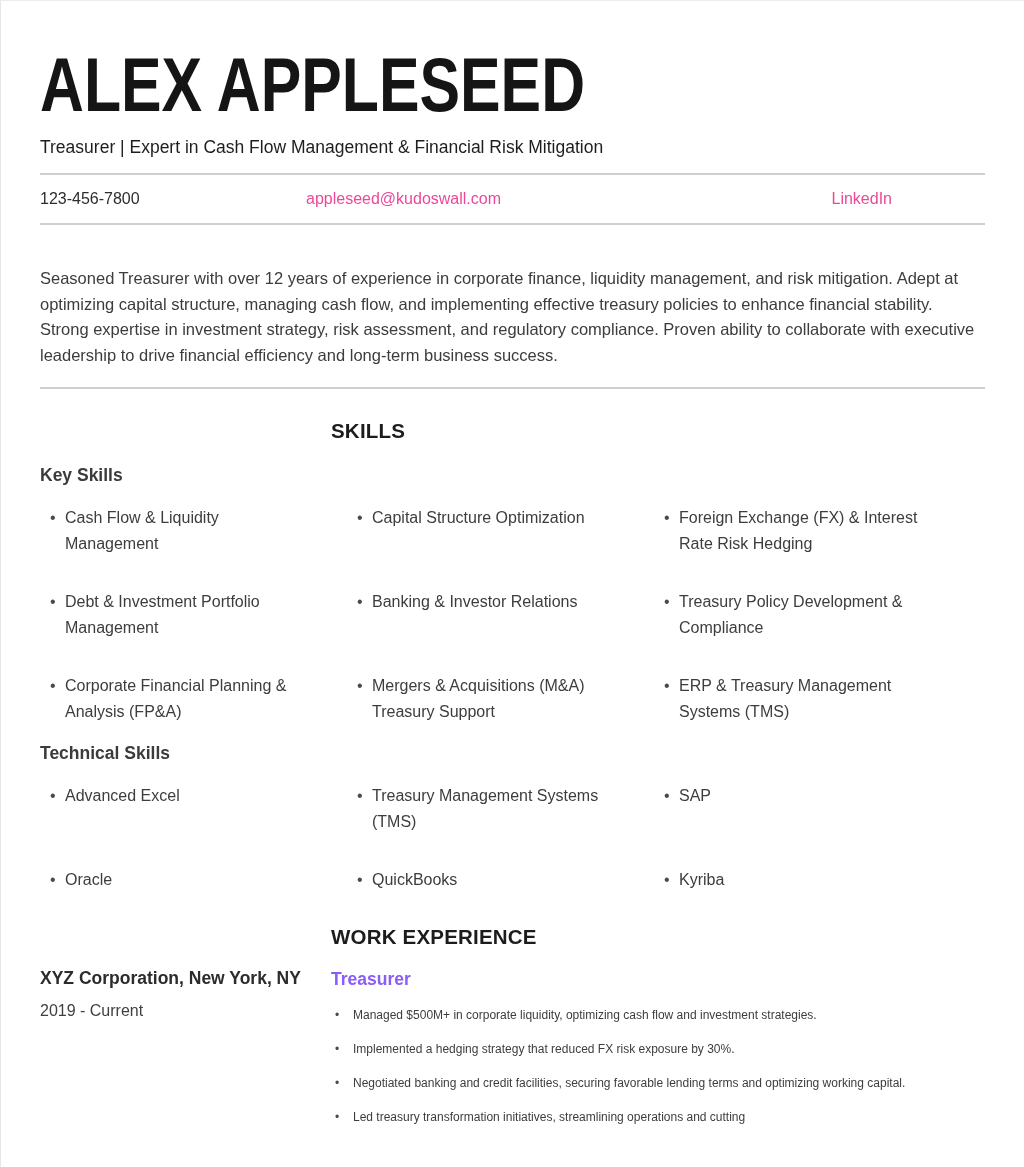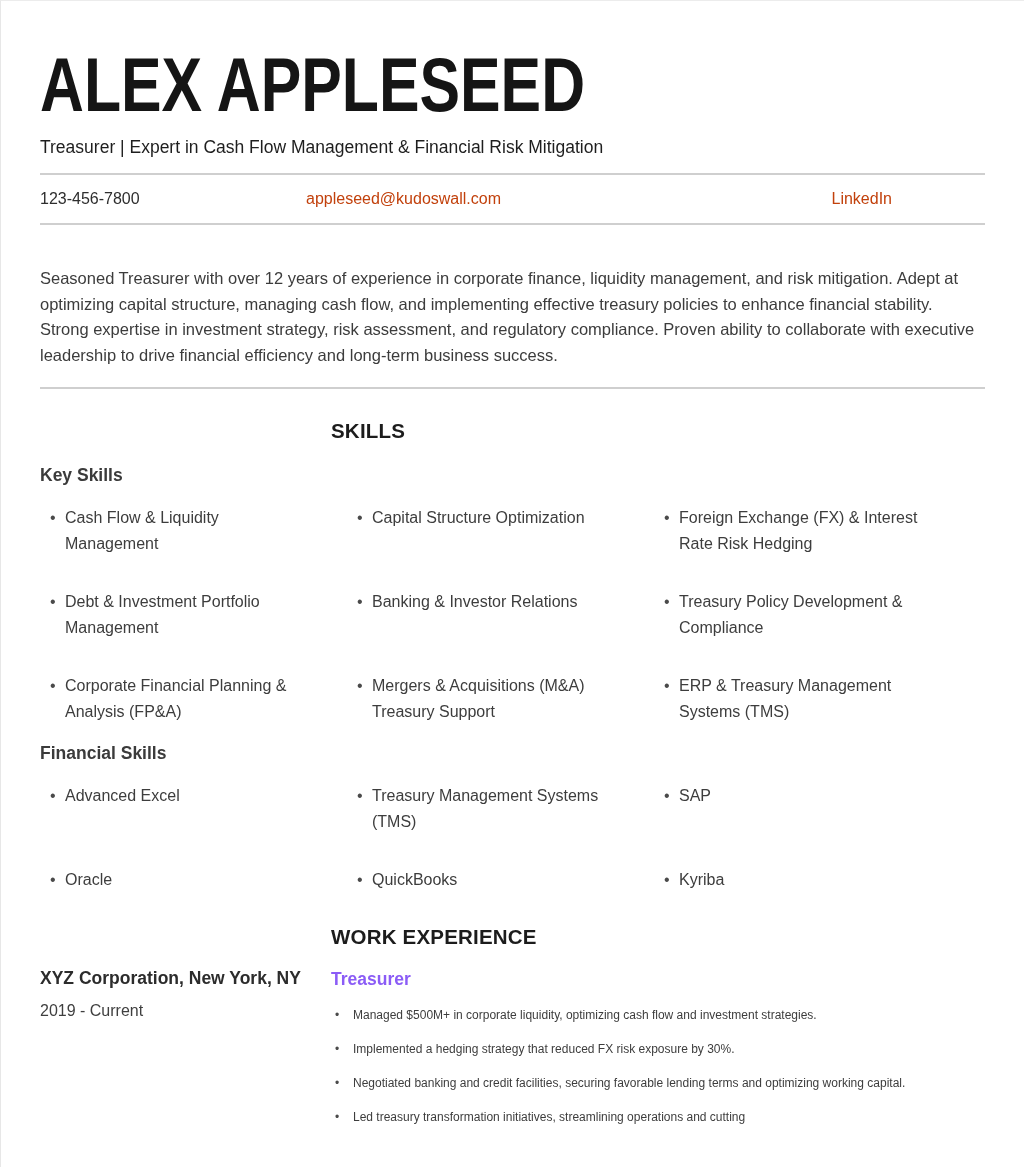--- a/index.html
+++ b/index.html
@@ -40,21 +40,21 @@
 
   
   .contact {
     display: flex;
     align-items: center;
     height: 48px;
     font-size: 16px;
     color: #2e2e2e;
   }
   .contact .phone { width: 266px; }
-  .link { color: #c2410c; text-decoration: none; cursor: pointer; }
+  .link { color: #ec4899; text-decoration: none; cursor: pointer; }
   .contact .linkedin { margin-left: auto; margin-right: 93px; }
 
   
   .summary {
     margin-top: 41px;
     font-size: 16.5px;
     line-height: 25.5px;
     color: #3c3c3c;
   }
 
@@ -171,21 +171,21 @@
       <div class="skill-item">Capital Structure Optimization</div>
       <div class="skill-item">Foreign Exchange (FX) &amp; Interest Rate Risk Hedging</div>
       <div class="skill-item">Debt &amp; Investment Portfolio Management</div>
       <div class="skill-item">Banking &amp; Investor Relations</div>
       <div class="skill-item">Treasury Policy Development &amp; Compliance</div>
       <div class="skill-item">Corporate Financial Planning &amp; Analysis (FP&amp;A)</div>
       <div class="skill-item">Mergers &amp; Acquisitions (M&amp;A) Treasury Support</div>
       <div class="skill-item">ERP &amp; Treasury Management Systems (TMS)</div>
     </div>
 
-    <h3 class="subhead subhead-tech">Financial Skills</h3>
+    <h3 class="subhead subhead-tech">Technical Skills</h3>
     <div class="skill-grid">
       <div class="skill-item">Advanced Excel</div>
       <div class="skill-item">Treasury Management Systems (TMS)</div>
       <div class="skill-item">SAP</div>
       <div class="skill-item">Oracle</div>
       <div class="skill-item">QuickBooks</div>
       <div class="skill-item">Kyriba</div>
     </div>
   </section>
 

